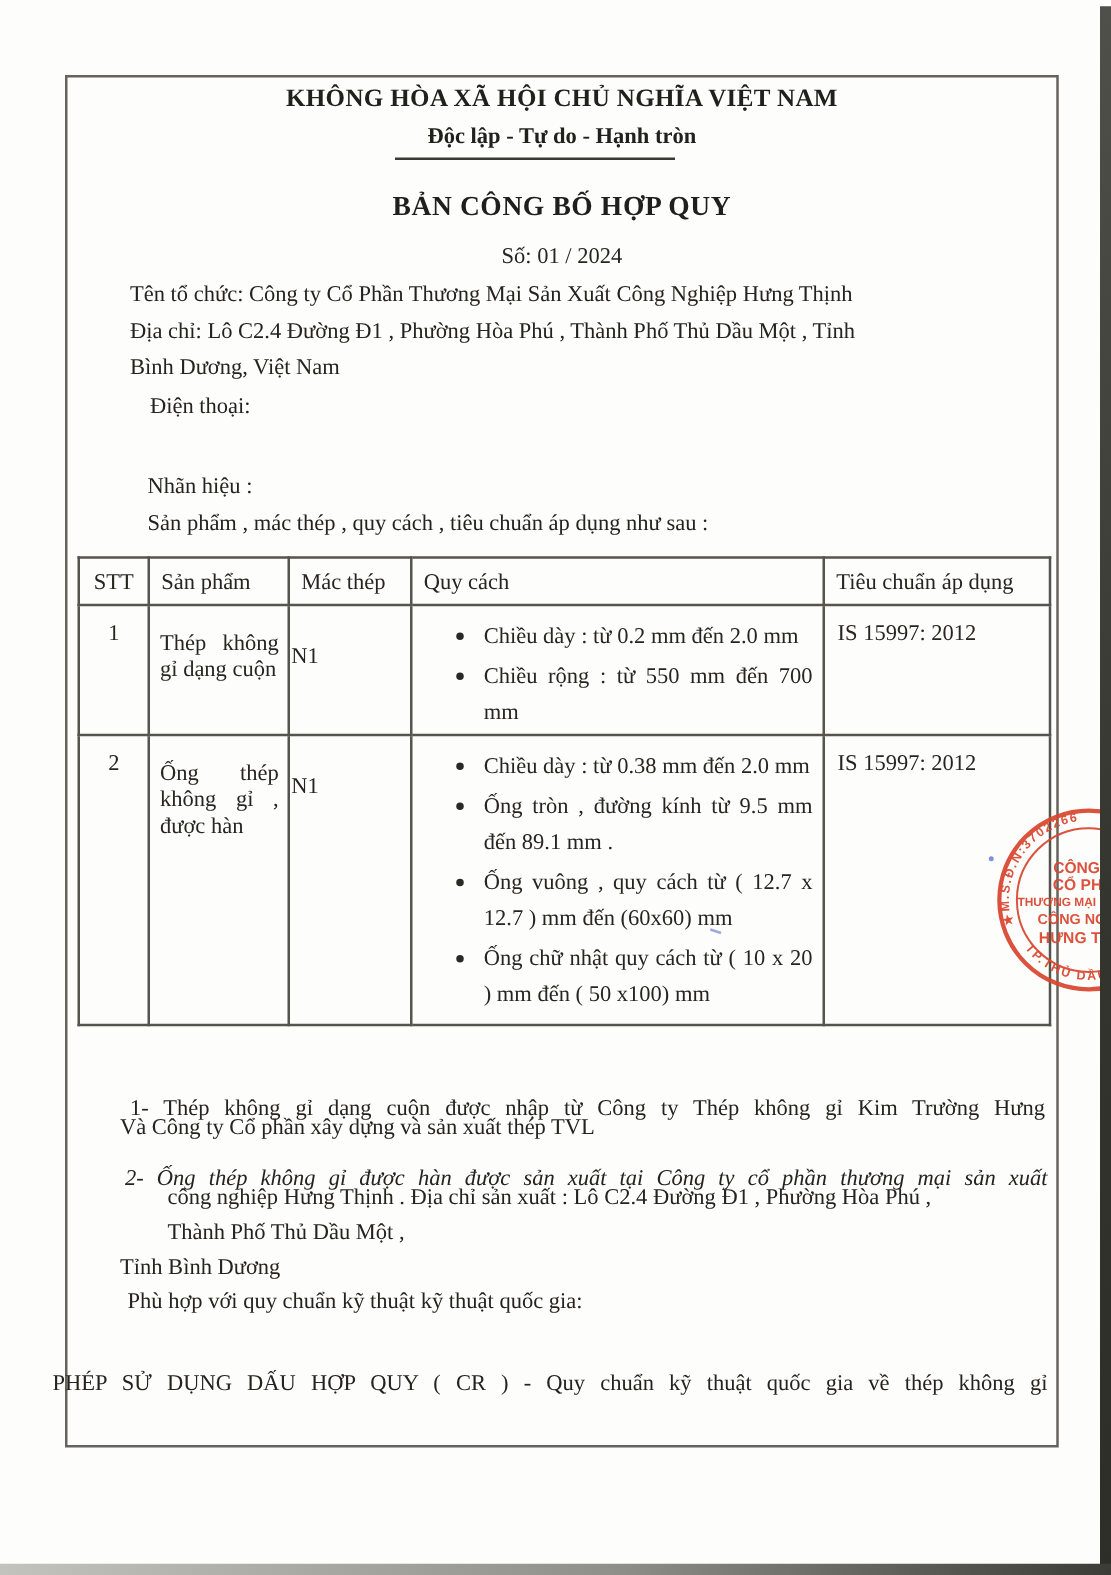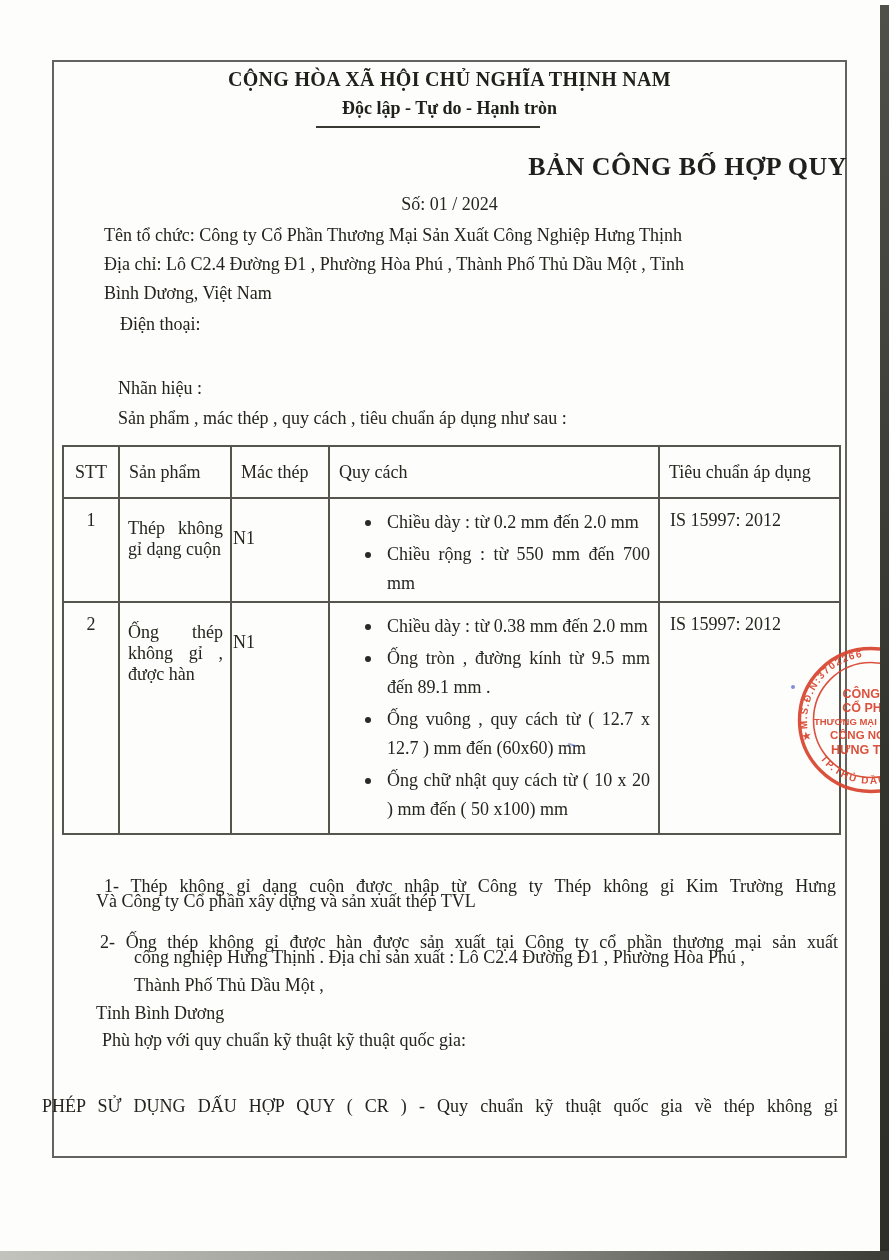--- a/index.html
+++ b/index.html
@@ -6,30 +6,30 @@
   #page{position:relative;width:889px;height:1260px;background:#fdfdfb;overflow:hidden;
         font-family:"Liberation Serif","DejaVu Serif",serif;color:#26251f;}
   
   #frame{position:absolute;left:52px;top:60px;width:795px;height:1098px;
          border:2px solid #64635d;box-sizing:border-box;}
   
   .hdr{position:absolute;left:52px;width:795px;text-align:center;white-space:nowrap;}
   #nat-title{top:68px;font-size:20px;font-weight:bold;color:#21211c;letter-spacing:.3px;}
   #motto{top:98px;font-size:18px;font-weight:bold;color:#21211c;}
   #motto-underline{position:absolute;left:316px;top:126px;width:224px;height:2px;background:#3a3a35;}
-  #doc-title{top:152px;font-size:26px;font-weight:bold;letter-spacing:.5px;color:#1f1f1b;text-align:right;}
+  #doc-title{top:152px;font-size:22px;font-weight:bold;letter-spacing:.5px;color:#1f1f1b;}
   #doc-number{top:194px;font-size:18px;}
   
   .bl{position:absolute;font-size:18px;line-height:24px;white-space:nowrap;color:#24231d;}
   .just{white-space:normal;text-align:justify;text-align-last:justify;margin-top:13px;}
   
   #tbl{position:absolute;left:62px;top:445px;border-collapse:collapse;table-layout:fixed;
        width:777px;font-size:18px;color:#26251f;}
   #tbl td,#tbl th{border:2px solid #55544d;vertical-align:top;font-weight:normal;overflow:hidden;}
-  #tbl thead tr{height:52px;}
+  #tbl thead tr{height:38px;}
   #tbl tr.r0{height:100px;}
   #tbl tr.r1{height:232px;}
   #tbl th{vertical-align:middle;text-align:left;padding:0 6px 0 9px;}
   #tbl th.c-stt{text-align:center;padding:0;}
   td.c-stt{text-align:center;padding-top:11px;}
   td.c-prod{padding:19px 7px 0 8px;text-align:justify;}
   td.c-grade{text-align:left;padding-top:29px;}
   td.c-std{padding:11px 6px 0 10px;}
   td.c-spec{padding:0;}
   ul.specs{list-style:none;margin:0;padding:9px 8px 0 26px;}
@@ -50,21 +50,21 @@
   .speck-dash{position:absolute;left:568px;top:744px;width:9px;height:2px;background:#3a56c4;
               opacity:.5;transform:rotate(18deg);z-index:6;}
 </style>
 </head>
 <body>
 
 <div id="page">
 
   <div id="frame"></div>
 
-  <div class="hdr" id="nat-title">CỘNG HÒA XÃ HỘI CHỦ NGHĨA THỊNH NAM</div>
+  <div class="hdr" id="nat-title">KHÔNG HÒA XÃ HỘI CHỦ NGHĨA VIỆT NAM</div>
   <div class="hdr" id="motto">Độc lập - Tự do - Hạnh tròn</div>
   <div id="motto-underline"></div>
   <div class="hdr" id="doc-title">BẢN CÔNG BỐ HỢP QUY</div>
   <div class="hdr" id="doc-number">Số: 01 / 2024</div>
 
   <div class="bl" style="left:104px;top:223px;">Tên tổ chức: Công ty Cổ Phần Thương Mại Sản Xuất Công Nghiệp Hưng Thịnh</div>
   <div class="bl" style="left:104px;top:252px;">Địa chỉ: Lô C2.4 Đường Đ1 , Phường Hòa Phú , Thành Phố Thủ Dầu Một , Tỉnh</div>
   <div class="bl" style="left:104px;top:281px;">Bình Dương, Việt Nam</div>
   <div class="bl" style="left:120px;top:312px;">Điện thoại:</div>
   <div class="bl" style="left:118px;top:376px;">Nhãn hiệu :</div>
@@ -112,21 +112,21 @@
             <li>Ống chữ nhật quy cách từ ( 10 x 20 ) mm đến ( 50 x100) mm</li>
           </ul>
         </td>
         <td class="c-std">IS 15997: 2012</td>
       </tr>
     </tbody>
   </table>
 
   <div class="bl just" style="left:104px;top:861px;width:732px;">1-  Thép không gỉ dạng cuộn được nhập từ Công ty Thép không gỉ Kim Trường Hưng</div>
   <div class="bl" style="left:96px;top:889px;">Và Công ty Cổ phần xây dựng và sản xuất thép TVL</div>
-  <div class="bl just" style="left:100px;top:917px;width:738px;">2-  Ống thép không gỉ được hàn được sản xuất tại Công ty cổ phần thương mại sản xuất</div>
+  <div class="bl just" style="left:100px;top:917px;width:738px;font-style:italic;">2-  Ống thép không gỉ được hàn được sản xuất tại Công ty cổ phần thương mại sản xuất</div>
   <div class="bl" style="left:134px;top:945px;">công nghiệp Hưng Thịnh . Địa chỉ sản xuất : Lô C2.4 Đường Đ1 , Phường Hòa Phú ,</div>
   <div class="bl" style="left:134px;top:973px;">Thành Phố Thủ Dầu Một ,</div>
   <div class="bl" style="left:96px;top:1001px;">Tỉnh Bình Dương</div>
   <div class="bl" style="left:102px;top:1028px;">Phù hợp với quy chuẩn kỹ thuật kỹ thuật quốc gia:</div>
   <div class="bl just" style="left:42px;top:1081px;width:796px;">PHÉP SỬ DỤNG DẤU HỢP QUY ( CR ) -  Quy chuẩn kỹ thuật quốc gia về thép không gỉ</div>
 
   <svg id="stamp" viewBox="0 0 200 200">
     <defs>
       <path id="arcTop" d="M 38.2 116.6 A 64 64 0 0 1 160.1 78.1" fill="none"></path>
       <path id="arcBot" d="M 44.6 132 A 64 64 0 0 0 155.4 132" fill="none"></path>

